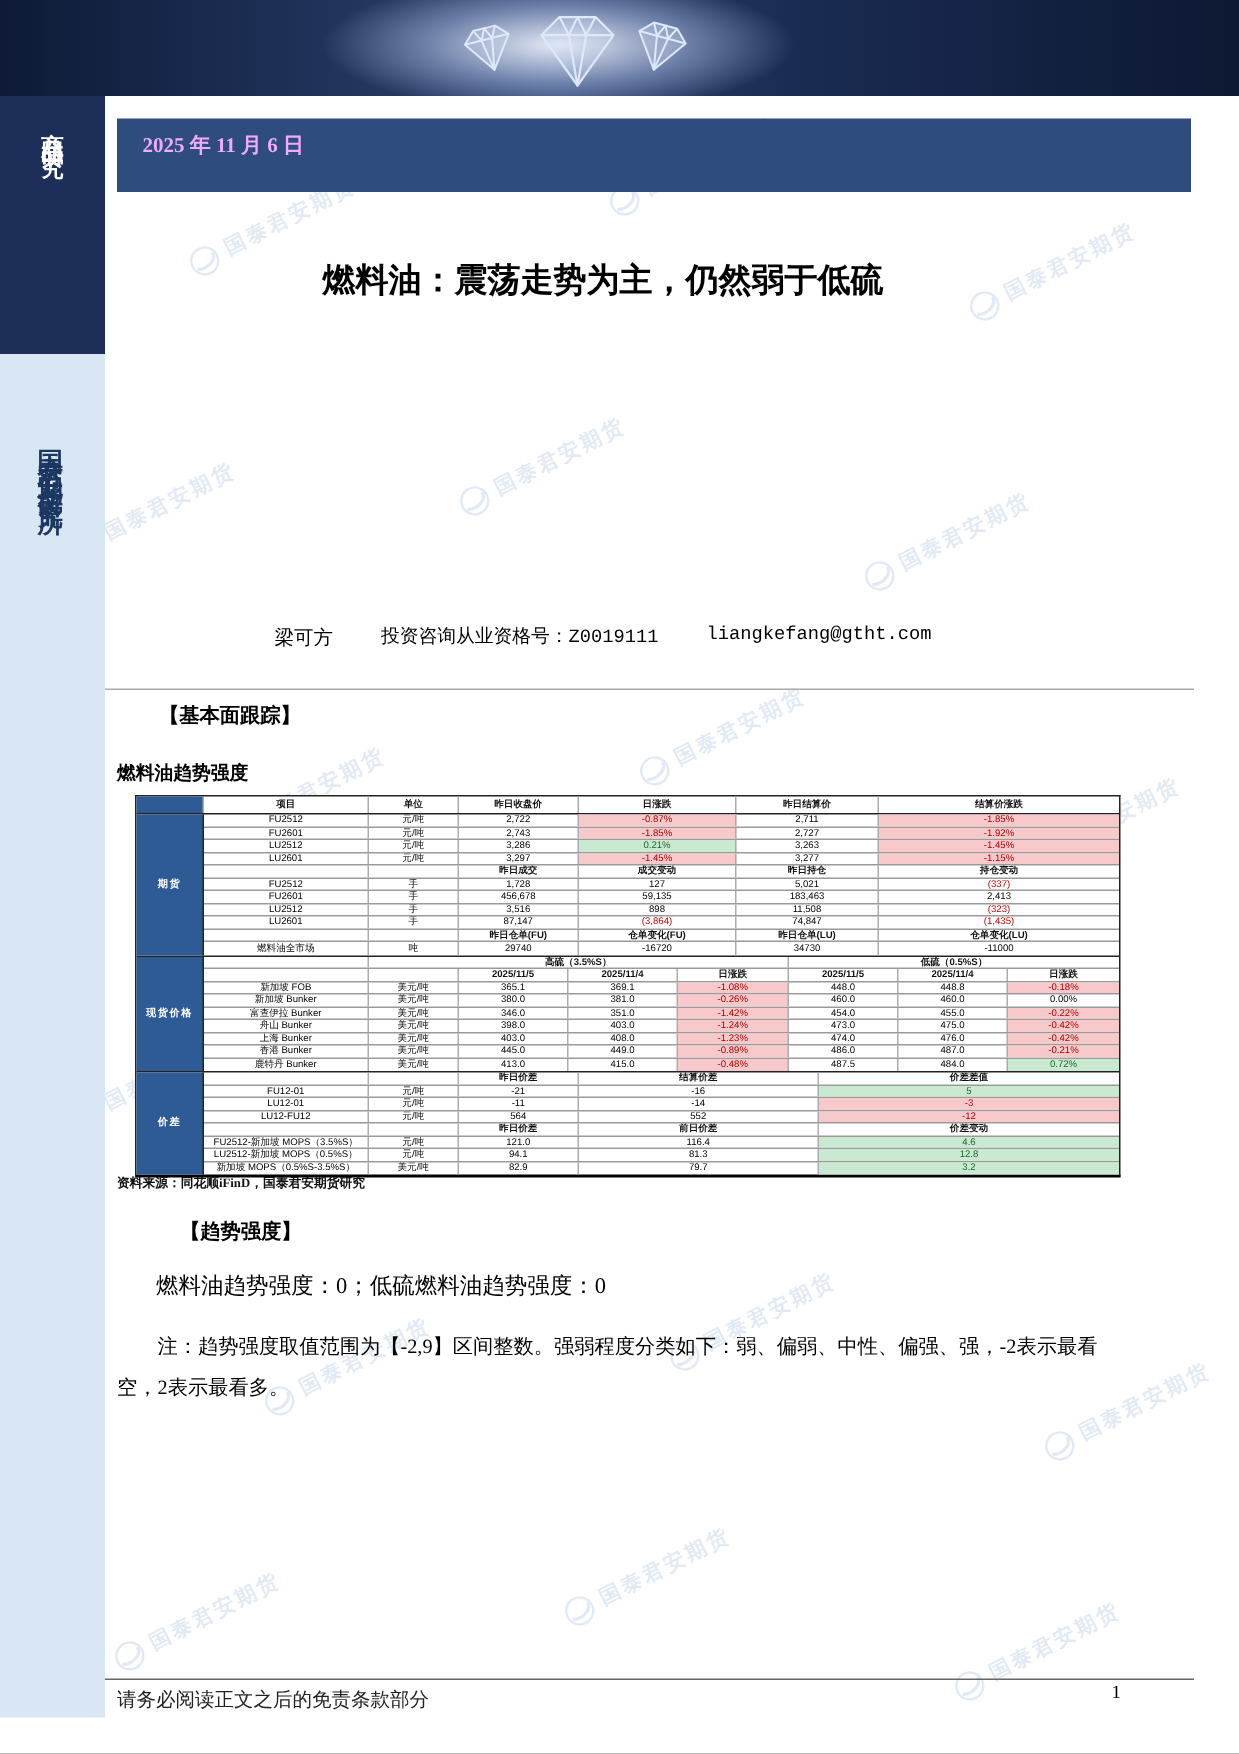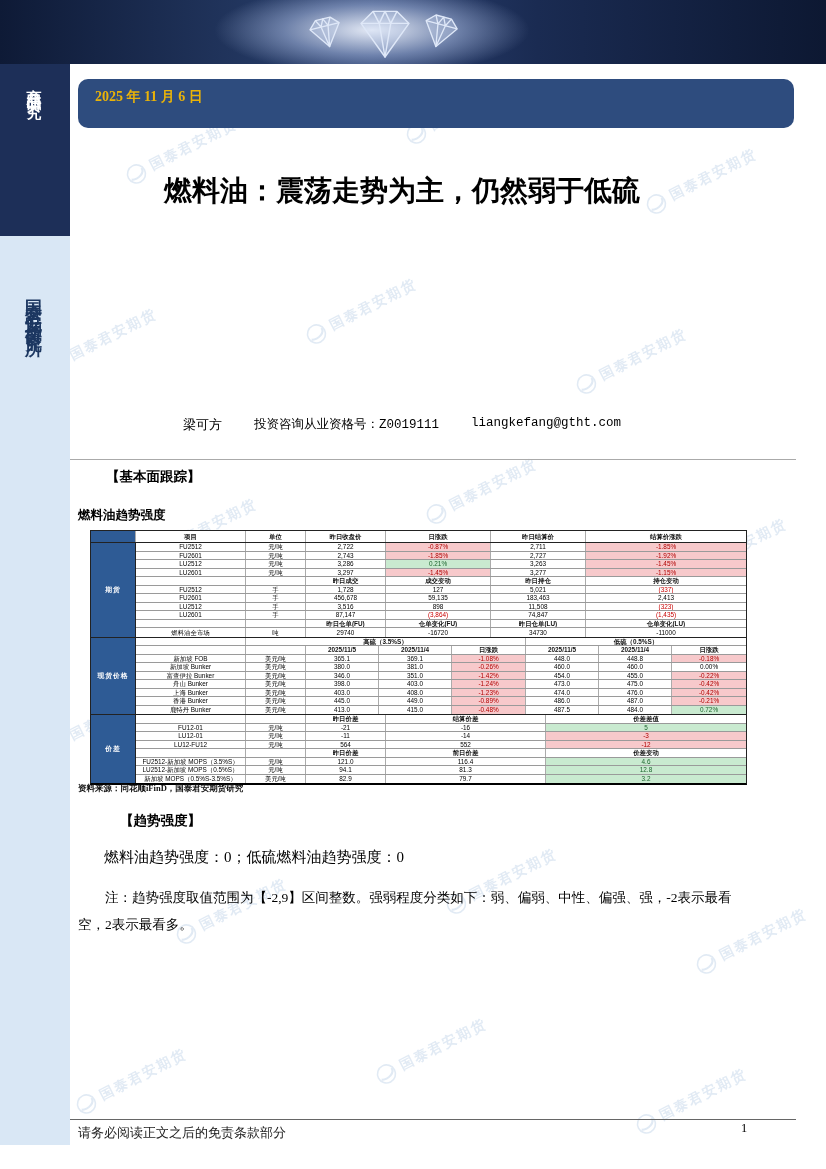--- a/index.html
+++ b/index.html
@@ -14,24 +14,24 @@
   .banner svg{position:absolute;left:288px;top:2px;}
   
   .sidebar-dark{position:absolute;left:0;top:0;width:70px;height:236px;background:#1d2f58;z-index:1;}
   .sidebar-light{position:absolute;left:0;top:236px;width:70px;height:909px;background:#d9e7f5;z-index:0;}
   .v-label{position:absolute;left:24px;top:76px;writing-mode:vertical-rl;color:#fff;
     font-weight:bold;font-size:15px;letter-spacing:5px;z-index:3;}
   .v-inst{position:absolute;left:22px;top:286px;writing-mode:vertical-rl;color:#1c3761;
     font-weight:bold;font-size:17px;letter-spacing:5px;z-index:3;}
   
   .datebar{position:absolute;left:78px;top:79px;width:716px;height:49px;background:#2e4c7e;
-    border-radius:10px;color:#eab308;font-weight:bold;font-size:14px;box-sizing:border-box;
+    border-radius:0;color:#f0abfc;font-weight:bold;font-size:14px;box-sizing:border-box;
     padding:9px 0 0 17px;}
   .title1{position:absolute;left:78px;top:172px;width:648px;text-align:center;
-    font-size:28px;font-weight:bold;}
+    font-size:22px;font-weight:bold;}
   .title2{position:absolute;left:50%;transform:translateX(-50%);top:252px;width:452px;
     text-align:center;font-size:22px;font-weight:bold;line-height:50px;}
   .author{position:absolute;left:78px;top:416px;width:648px;display:flex;
     justify-content:center;gap:32px;font-size:13px;}
   .mono{font-family:"Liberation Mono",monospace;font-size:12.5px;}
   .rule{position:absolute;left:70px;top:459px;width:726px;border-top:1px solid #aaa;}
   .sec-h{font-size:13.5px;font-weight:bold;margin-left:16px;}
   .sec1{position:absolute;left:90px;top:468px;}
   .table-title{position:absolute;left:78px;top:507px;font-size:12.5px;font-weight:600;}
   .source{position:absolute;left:78px;top:783px;font-size:8.5px;font-weight:bold;color:#111;}

